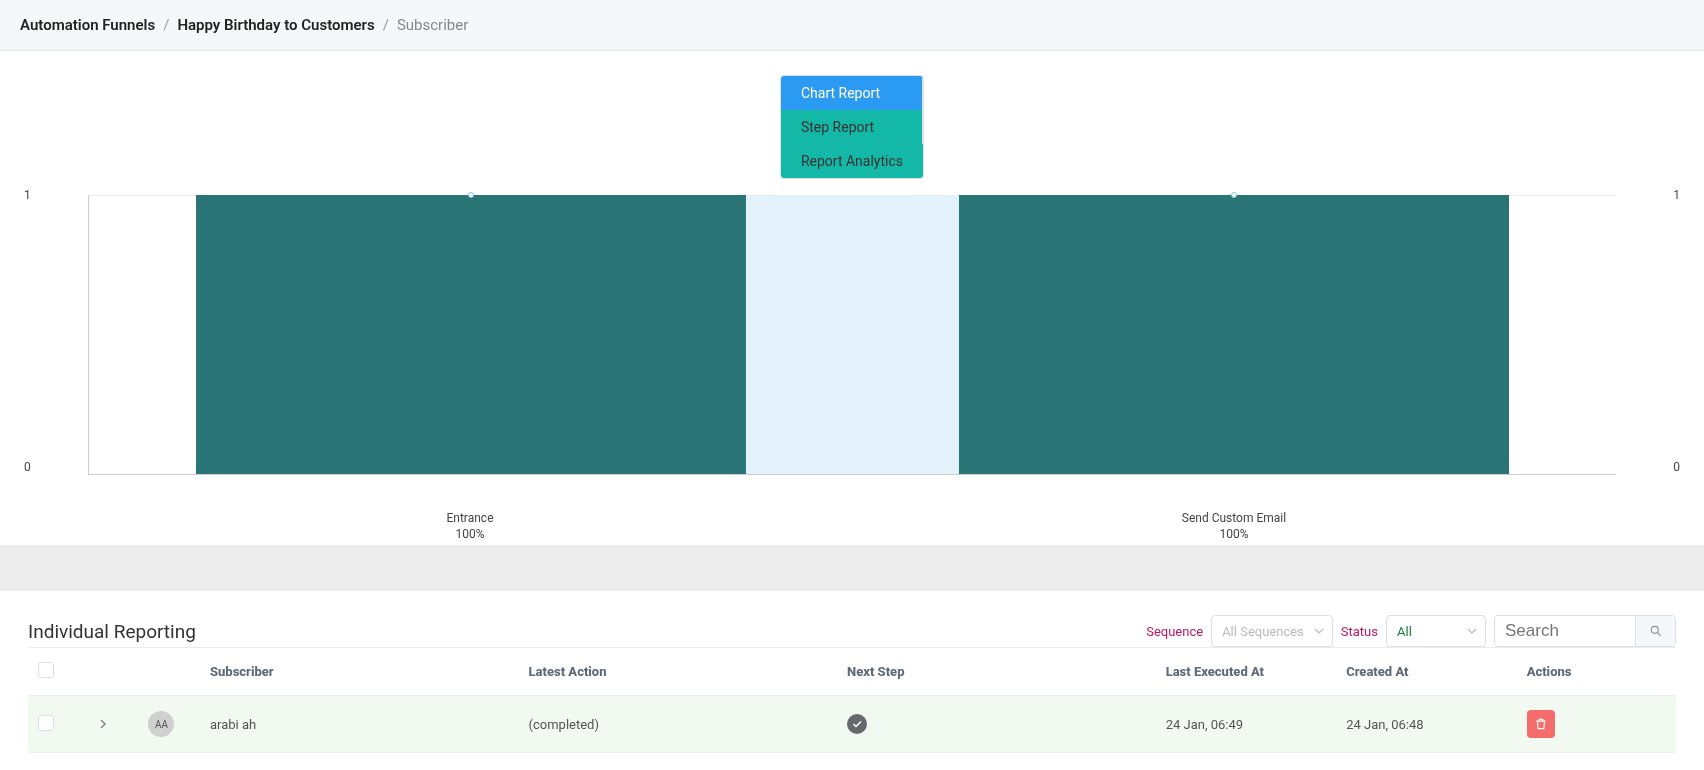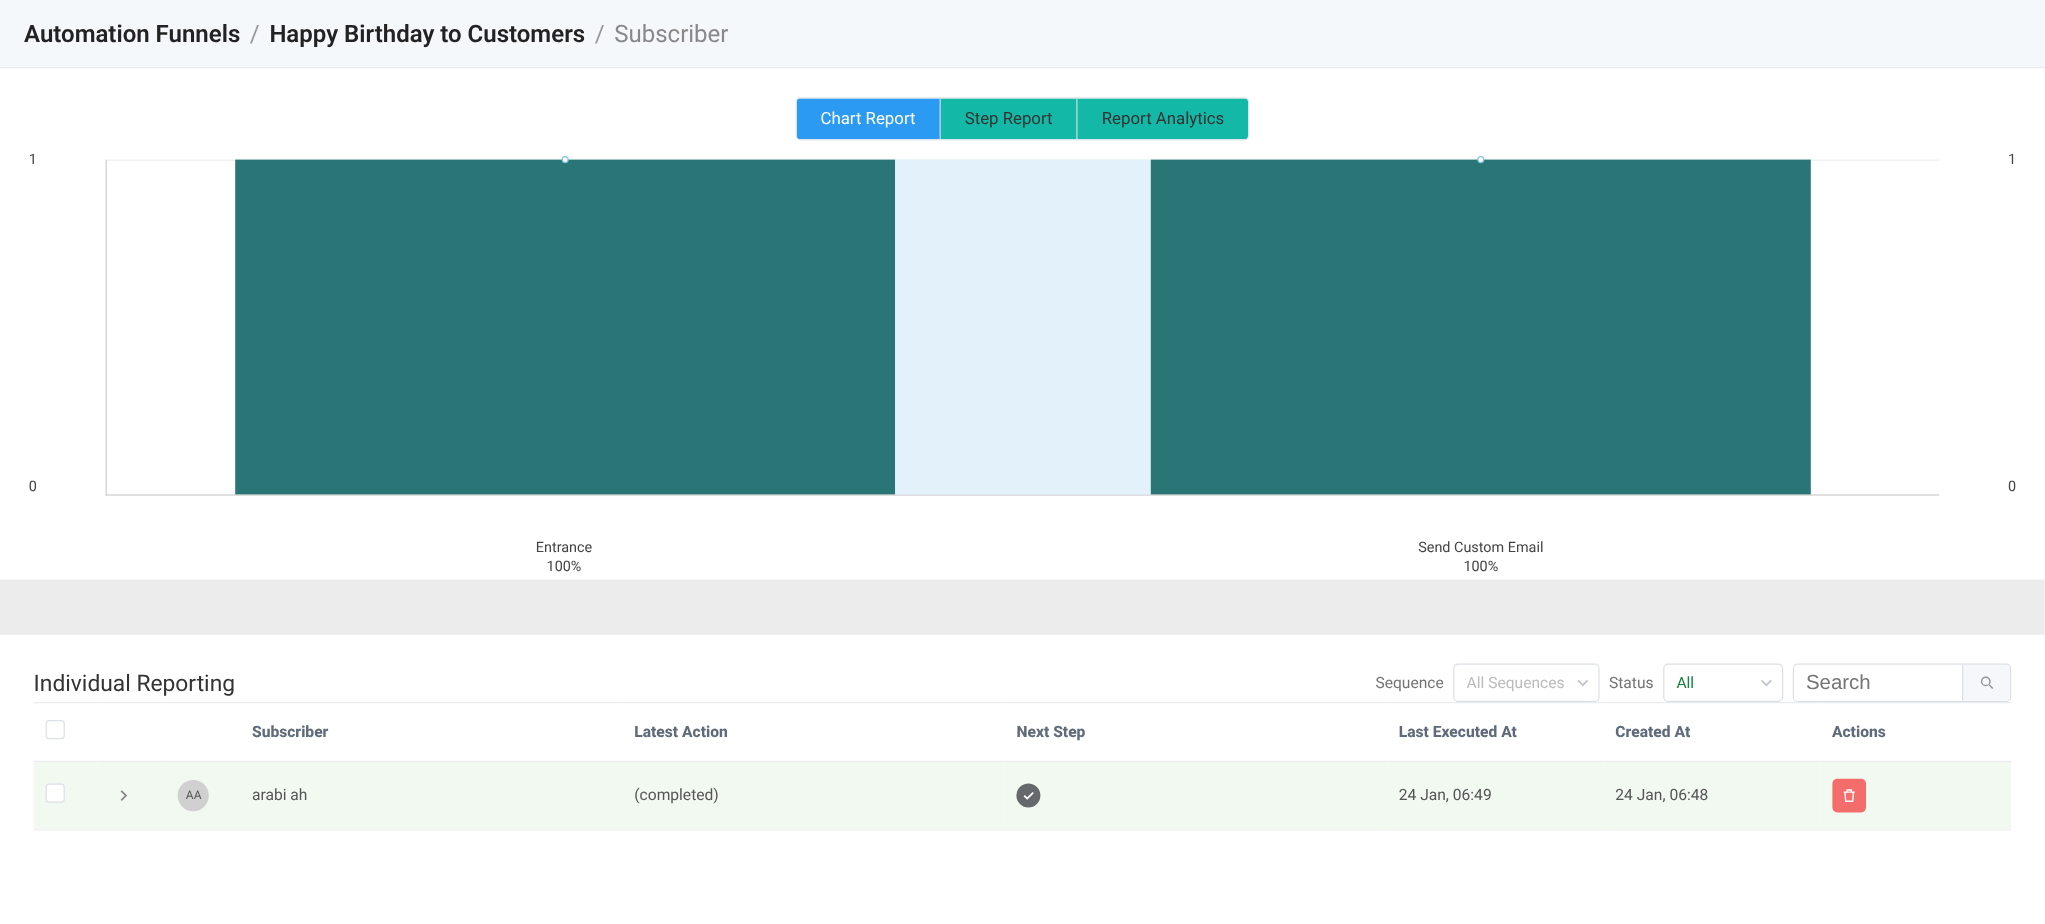--- a/index.html
+++ b/index.html
@@ -3,28 +3,28 @@
 <meta charset="utf-8">
 <style>
   * { box-sizing: border-box; margin: 0; padding: 0; }
   body {
     font-family: -apple-system, BlinkMacSystemFont, "Segoe UI", Roboto, "Helvetica Neue", sans-serif;
     font-size: 14px; color: #333; background: #fff;
   }
   .page { width: 1704px; }
   .breadcrumb-bar {
     background: #f5f8fb; padding: 16px 20px; border-bottom: 1px solid #e6e9ec;
-    display: flex; align-items: center; gap: 8px; font-size: 20px;
+    display: flex; align-items: center; gap: 8px; font-size: 15px;
   }
   .breadcrumb-link { color: #222; font-weight: 600; cursor: pointer; }
   .breadcrumb-sep { color: #999; }
   .breadcrumb-current { color: #888; }
   .chart-card { background: #fff; padding: 24px 40px 40px; }
   .tabs { display: flex; justify-content: center; margin-bottom: 16px; }
-  .tab-group { display: flex; border: 1px solid #dfe3e8; border-radius: 4px; overflow: hidden; }
+  .tab-group { display: flex; border: 1px solid #dfe3e8; border-radius: 4px; overflow: hidden; flex-direction: column; }
   .tab { padding: 9px 20px; font-size: 14px; background: #14b8a6; border-right: 1px solid #dfe3e8; cursor: pointer; }
   .tab:last-child { border-right: none; }
   .tab.active { background: #2b9af3; color: #fff; }
   .legend { display: flex; justify-content: center; gap: 20px; font-size: 12px; align-items: center; margin-bottom: 4px; }
   .legend-item { display: flex; align-items: center; gap: 8px; }
   .swatch { width: 32px; height: 13px; border: 1px solid #1a1a2e; }
   .swatch.contacts { background: #2a7575; border-color:#1a1a2e; }
   .swatch.line { background: #fff; border: 2px solid #7fc2e3; }
   .chart-area { position: relative; height: 310px; margin: 0 8px; }
   .chart-plot { position: absolute; left: 40px; right: 40px; top: 0; bottom: 30px; border-left: 1px solid #ccc; border-bottom: 1px solid #ccc; }
@@ -35,21 +35,21 @@
   .bar-light { position: absolute; bottom: 0; height: 100%; background: #e2f1fa; }
   .point { position: absolute; width: 6px; height: 6px; border-radius: 50%; background: #fff; border: 1px solid #7fc2e3; transform: translate(-50%,-50%); }
   .axis-labels { position: absolute; left: 40px; right: 40px; bottom: -36px; display: flex; }
   .axis-label { flex: 1; text-align: center; font-size: 12px; color: #444; }
   .axis-sub { display: block; font-size: 12px; color: #444; margin-top: 2px; }
   .spacer { height: 46px; background: #ececec; }
   .report-section { padding: 24px 28px; }
   .report-header { display: flex; align-items: center; justify-content: space-between; margin-bottom: 0; }
   .report-title { font-size: 19px; color: #333; }
   .filters { display: flex; align-items: center; gap: 8px; }
-  .lbl { font-size: 13px; color: #737373; }
+  .lbl { font-size: 13px; color: #be185d; }
   .select { min-width: 110px; height: 32px; padding: 0 28px 0 10px; border: 1px solid #dcdfe6; border-radius: 4px; background: #fff; font-size: 13px; color: #bbb; position: relative; display: inline-flex; align-items: center; cursor: pointer; }
   .select .caret { position: absolute; right: 8px; top: 50%; transform: translateY(-50%); color: #c0c4cc; }
   .search-wrap { display: flex; align-items: center; height: 32px; border: 1px solid #dcdfe6; border-radius: 4px; overflow: hidden; }
   .search-wrap input { border: none; outline: none; padding: 0 10px; width: 140px; font-size: 17px; height: 100%; }
   .search-btn { width: 40px; height: 100%; background: #f5f7fa; border-left: 1px solid #dcdfe6; display: inline-flex; align-items: center; justify-content: center; color: #909399; cursor: pointer; }
   table.data { width: 100%; border-collapse: collapse; table-layout: fixed; }
   table.data th {
     text-align: left; font-size: 13px; font-weight: 800; color: #5f6b7a;
     padding: 14px 10px; border-top: 1px solid #e9ecef; border-bottom: 1px solid #e9ecef; background: #fff;
   }

